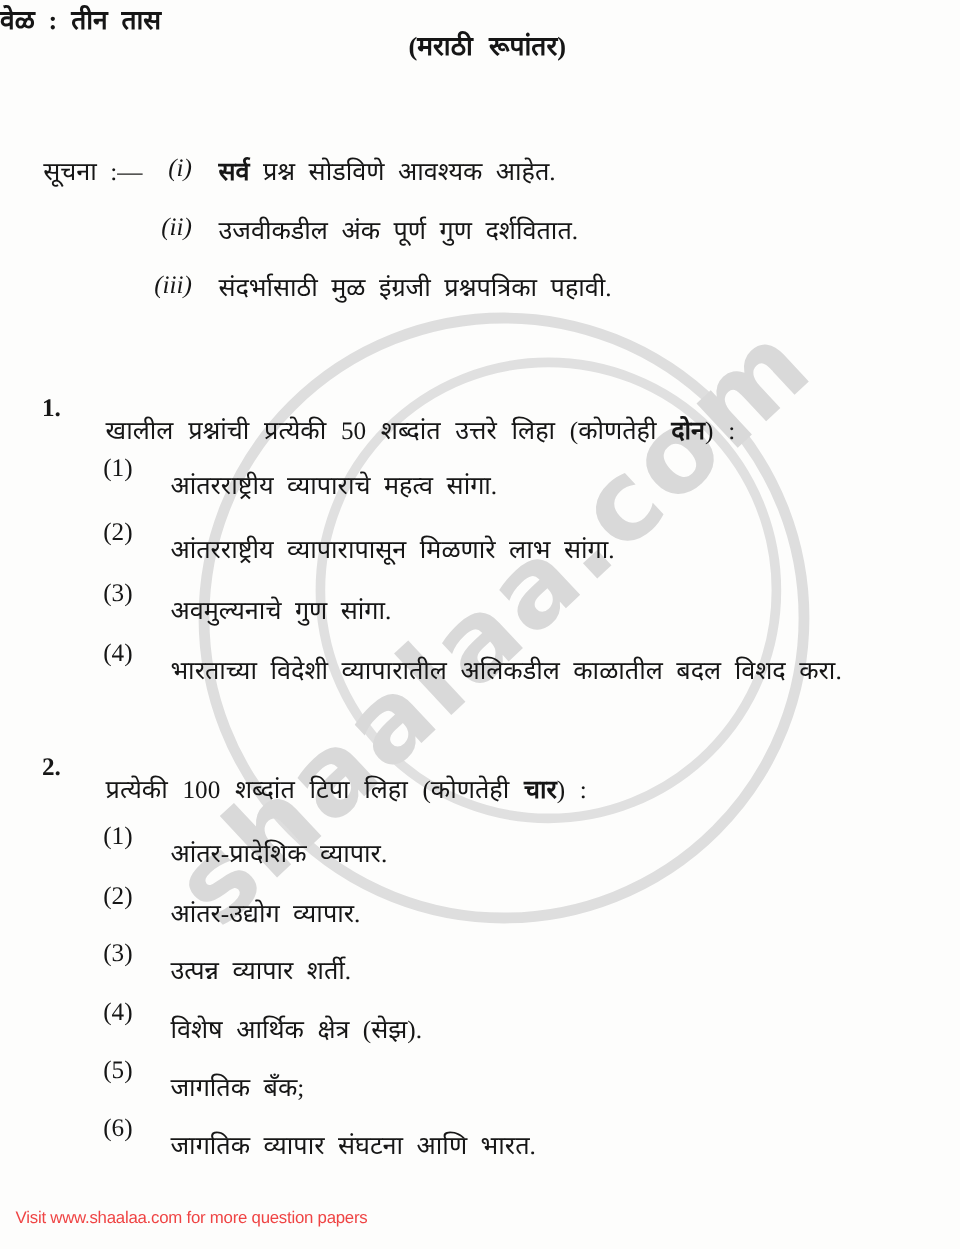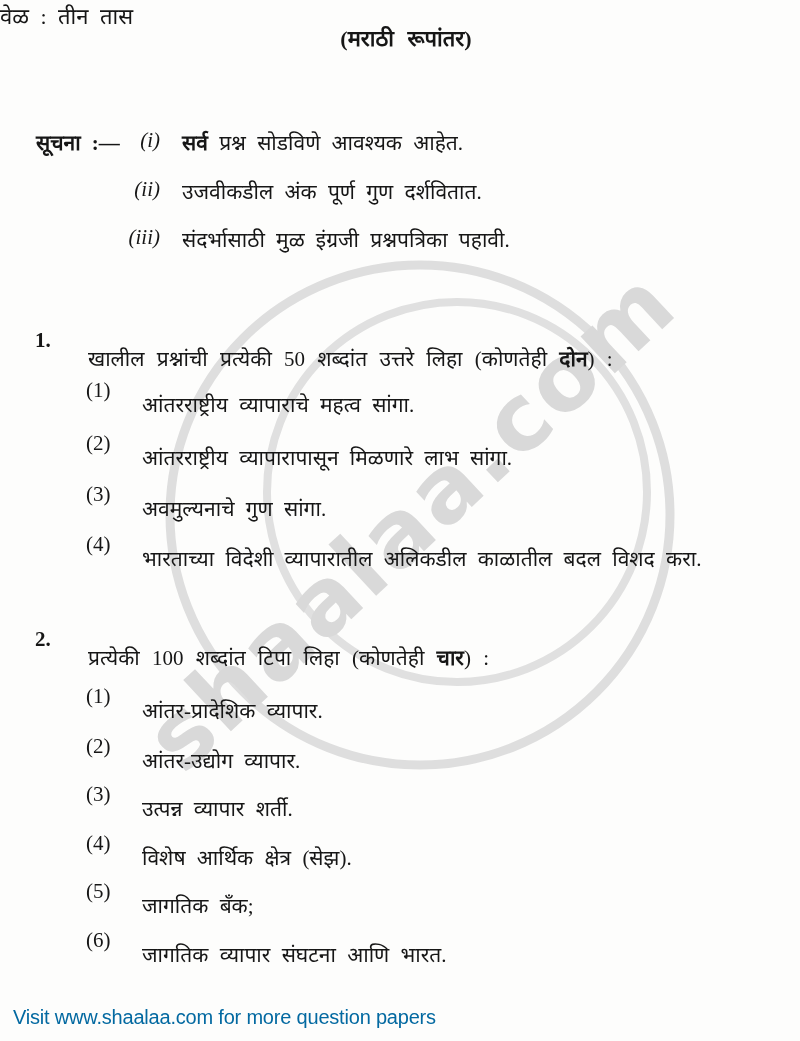--- a/index.html
+++ b/index.html
@@ -26,27 +26,27 @@
 
   .subtitle {
     top:22px; text-align:center;
     font-size:22px; font-weight:bold;
     word-spacing:8px;
     padding-left:12px;
   }
   .meta-row {
     top:72px; left:38px; right:42px;
     display:flex; justify-content:space-between;
-    font-size:22px; font-weight:normal;
+    font-size:22px; font-weight:bold;
     word-spacing:6px;
     flex-direction:column;
   }
 
   .inst-line { position:absolute; font-size:21px; word-spacing:6px; white-space:nowrap; }
-  .inst-heading { position:absolute; left:36px; top:0; font-weight:bold; }
+  .inst-heading { position:absolute; left:36px; top:0; font-weight:normal; }
   .inst-num {
     position:absolute; left:96px; top:0; width:64px;
     text-align:right; font-style:italic; word-spacing:normal;
   }
   .inst-text { position:absolute; left:182px; top:0; }
 
   .q-header { position:absolute; font-size:21px; word-spacing:7px; white-space:nowrap; }
   .q-num { position:absolute; left:35px; top:0; font-weight:bold; }
   .q-text { position:absolute; left:88px; top:16px; }
   .bold-word { font-weight:bold; }
@@ -59,21 +59,21 @@
     top:992px; left:38px; right:38px;
     display:flex; justify-content:space-between; align-items:baseline;
     font-size:20px;
   }
   .footer-center { position:absolute; left:0; right:0; text-align:center; top:0; }
   .footer-row .cell { position:relative; }
 
   .promo {
     position:absolute; top:1006px; left:13px;
     font-family:"Liberation Sans","DejaVu Sans",sans-serif;
-    font-size:20px; letter-spacing:-0.2px; color:#0369a1;
+    font-size:14px; letter-spacing:-0.2px; color:#ef4444;
     white-space:nowrap;
   }
 </style>
 </head>
 <body>
 
 <div class="page">
 
   <svg class="watermark" width="800" height="1041" viewBox="0 0 800 1041" aria-hidden="true">
     <circle cx="420" cy="515" r="250" fill="none" stroke="#dedede" stroke-width="9"></circle>

